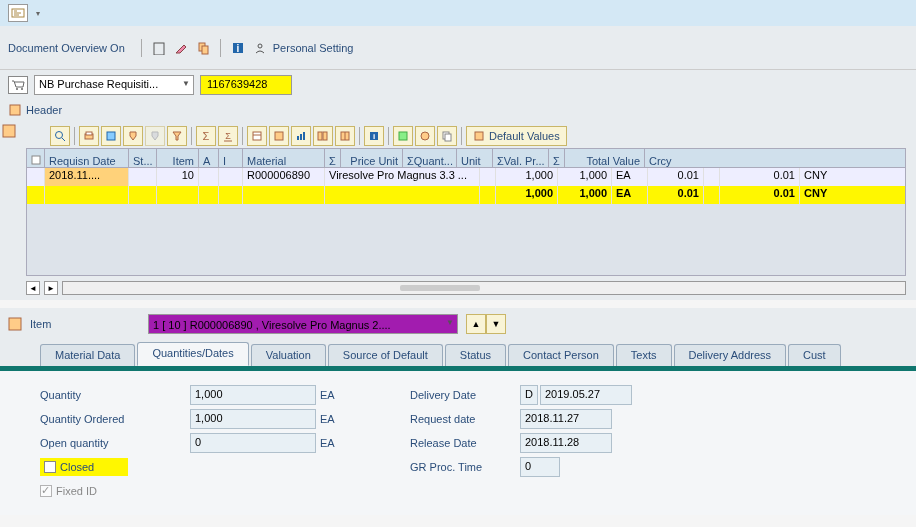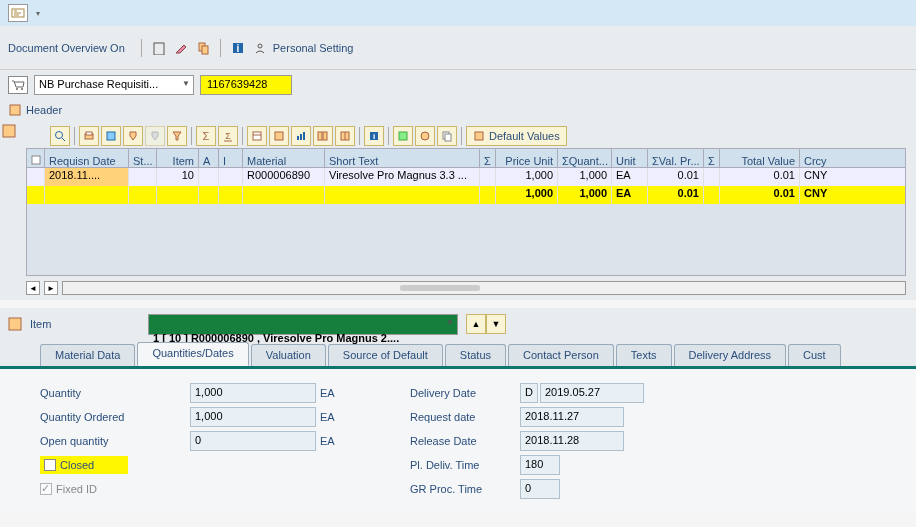--- a/index.html
+++ b/index.html
@@ -46,37 +46,37 @@
   .grid-empty { height: 72px; background: #dde3ea; border-left: 1px solid #aab; border-right: 1px solid #aab; border-bottom: 1px solid #aab; }
   .first-cell-hl { background: #ffd27a; }
   .grid-scroll { margin-left: 24px; margin-right: 8px; display: flex; align-items: center; gap: 4px; margin-top: 4px; height: 16px; }
   .grid-scroll .nav-btn { width: 14px; height: 14px; border: 1px solid #999; background: #fff; display:inline-flex;align-items:center;justify-content:center; font-size:8px;}
   .grid-scroll .track { flex: 1; height: 14px; background: #f0f0f0; border: 1px solid #999; position: relative; }
   .grid-scroll .handle { position: absolute; left: 40%; width: 80px; height: 6px; top: 3px; background: #ccc; border-radius: 2px; }
   
   
   .item-section { background: #e8ecef; padding: 6px 8px; display: flex; align-items: center; gap: 8px; height: 32px; margin-top: 8px;}
   .item-label { color: #2a4d7a; width: 110px; }
-  .item-dropdown { background: #15803d; border: 1px solid #999; padding: 17px 18px 2px 4px; height: 20px; position: relative; width: 310px; font-weight: bold; }
+  .item-dropdown { background: #a21caf; border: 1px solid #999; padding: 4px 18px 2px 4px; height: 20px; position: relative; width: 310px; }
   .item-dropdown::after { content: "▼"; position: absolute; right: 3px; top: 3px; font-size: 8px; color: #555; }
   .item-nav { display: flex; gap: 0; }
   .item-nav .nav-up, .item-nav .nav-down { width: 20px; height: 20px; background: #f9f4d6; border: 1px solid #c9b668; display:inline-flex;align-items:center;justify-content:center; font-size:9px; cursor:pointer; }
   
   
   .tabs { background: #e8ecef; display: flex; padding-left: 40px; height: 26px; align-items: flex-end; }
   .tab { padding: 4px 14px; background: #dce4ea; border: 1px solid #9ab; border-bottom: none; margin-right: 2px; color: #2a4d7a; cursor: pointer; border-radius: 3px 3px 0 0; height: 22px; white-space: nowrap; }
   .tab.active { background: #f4f6f8; font-weight: normal; height: 24px; border-bottom: 1px solid #f4f6f8; z-index: 2; position: relative; }
   
   
-  .tab-content { background: #f4f6f8; border-top: 3px solid #0f766e; padding: 12px 40px; }
+  .tab-content { background: #f4f6f8; border-top: 5px solid #0f766e; padding: 12px 40px; }
   .form-row { display: flex; align-items: center; height: 24px; margin-bottom: 0; }
   .form-label { color: #2a4d7a; width: 150px; }
   .form-input { background: #e8f0f5; border: 1px solid #b0c0cc; height: 20px; padding: 2px 4px; }
   .form-input.w1 { width: 126px; text-align: left; }
-  .form-input.w3 { width: 104px; }
+  .form-input.w3 { width: 92px; }
   .form-input.w4 { width: 18px; text-align: center; }
   .form-input.w5 { width: 40px; }
   .unit-label { color: #2a4d7a; margin-left: 4px; width: 38px; }
   .form-col { display: inline-flex; flex-direction: column; }
   .form-cols { display: flex; gap: 0; }
   .closed-row { background: #fff700; display: inline-flex; align-items: center; padding: 0 4px; height: 18px; width: 88px; }
   .chk { width: 12px; height: 12px; border: 1px solid #888; background: #fff; display: inline-block; margin-right: 4px; position: relative; }
   .chk.checked::after { content: "✓"; position: absolute; top: -2px; left: 0; font-size: 11px; color: #555; }
   .text-r { text-align: right; }
   .text-c { text-align: center; }
@@ -272,21 +272,20 @@
     <div class="grid-header">
       <div class="gh" style="width:18px"><svg width="10" height="10">
             <rect x="1" y="1" width="8" height="8" fill="#fff" stroke="#888"></rect>
           </svg></div>
       <div class="gh" style="width:84px">Requisn Date</div>
       <div class="gh" style="width:28px">St...</div>
       <div class="gh text-r" style="width:42px">Item</div>
       <div class="gh" style="width:20px">A</div>
       <div class="gh" style="width:24px">I</div>
       <div class="gh" style="width:82px">Material</div>
-      <div class="gh" style="width:155px">Short Text</div>
       <div class="gh text-c" style="width:16px">Σ</div>
       <div class="gh text-r" style="width:62px">Price Unit</div>
       <div class="gh text-r" style="width:54px">ΣQuant...</div>
       <div class="gh" style="width:36px">Unit</div>
       <div class="gh text-r" style="width:56px">ΣVal. Pr...</div>
       <div class="gh text-c" style="width:16px">Σ</div>
       <div class="gh text-r" style="width:80px">Total Value</div>
       <div class="gh" style="width:40px;border-right:none">Crcy</div>
     </div>
     <div class="grid-row data">
@@ -403,22 +402,18 @@
       </div>
       <div class="form-row">
         <span class="form-label" style="width:110px">Request date</span>
         <span class="form-input w3">2018.11.27</span>
       </div>
       <div class="form-row">
         <span class="form-label" style="width:110px">Release Date</span>
         <span class="form-input w3">2018.11.28</span>
       </div>
       <div class="form-row">
-        <span class="form-label" style="width:110px">Pl. Deliv. Time</span>
-        <span class="form-input w5">180</span>
-      </div>
-      <div class="form-row">
         <span class="form-label" style="width:110px">GR Proc. Time</span>
         <span class="form-input w5">0</span>
       </div>
     </div>
   </div>
 </div>
 
 </body></html>

